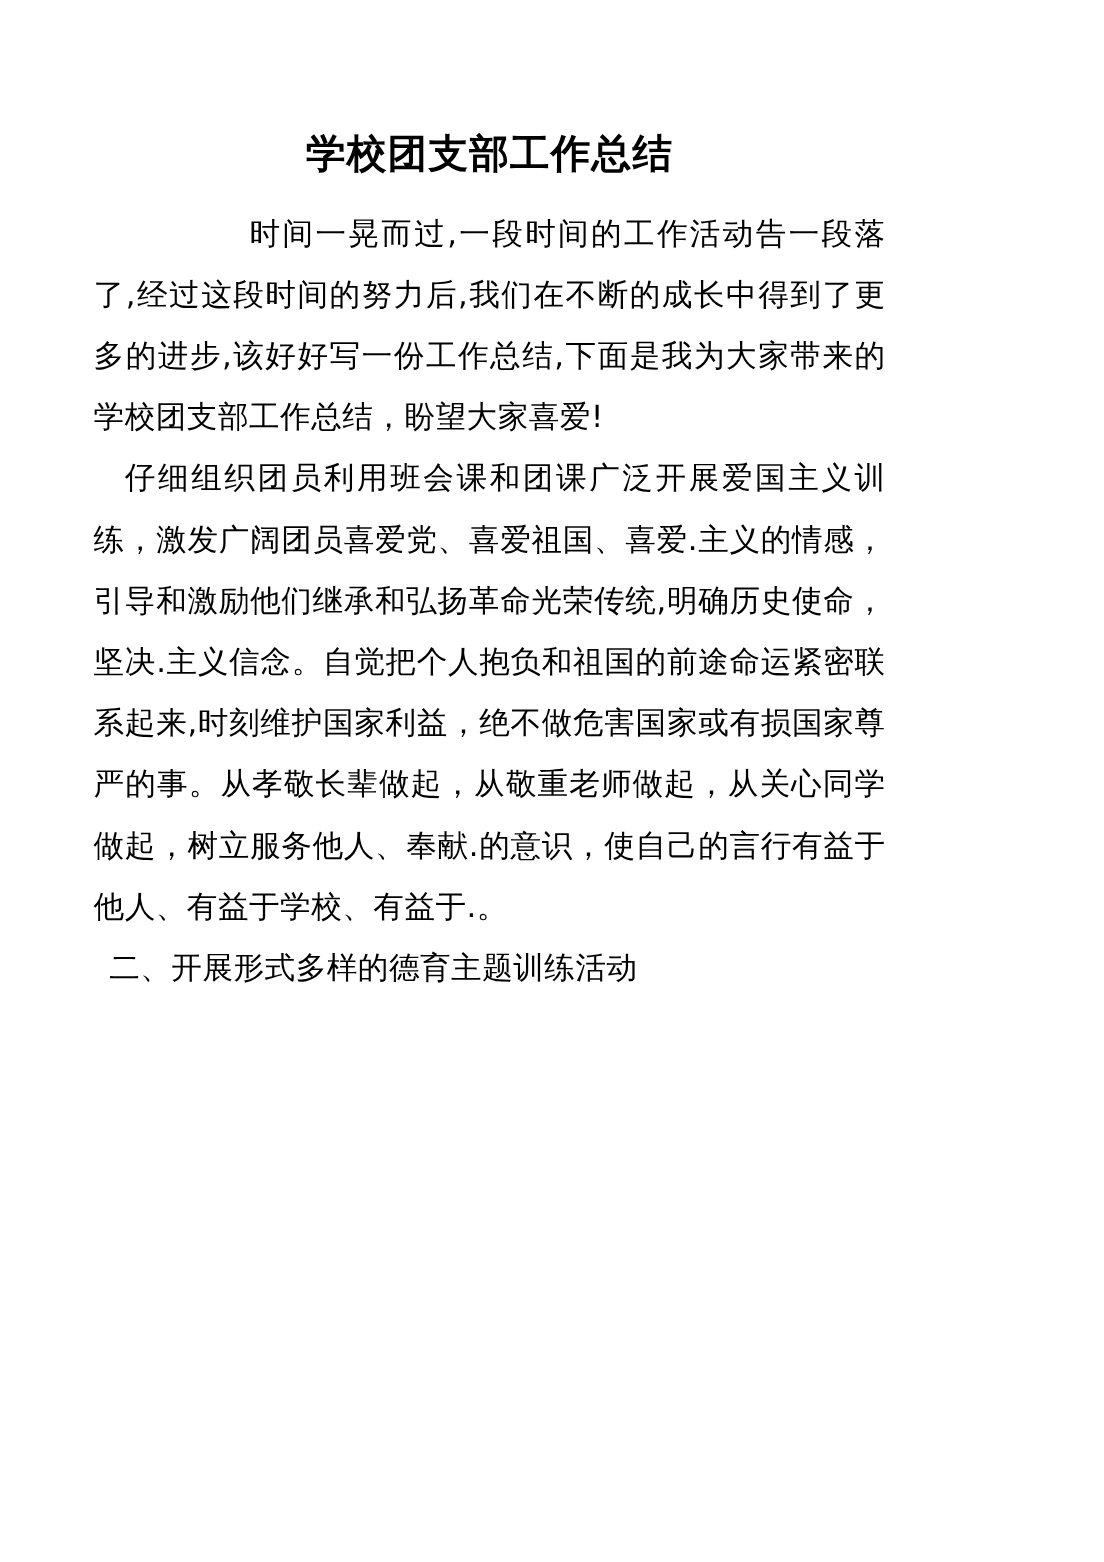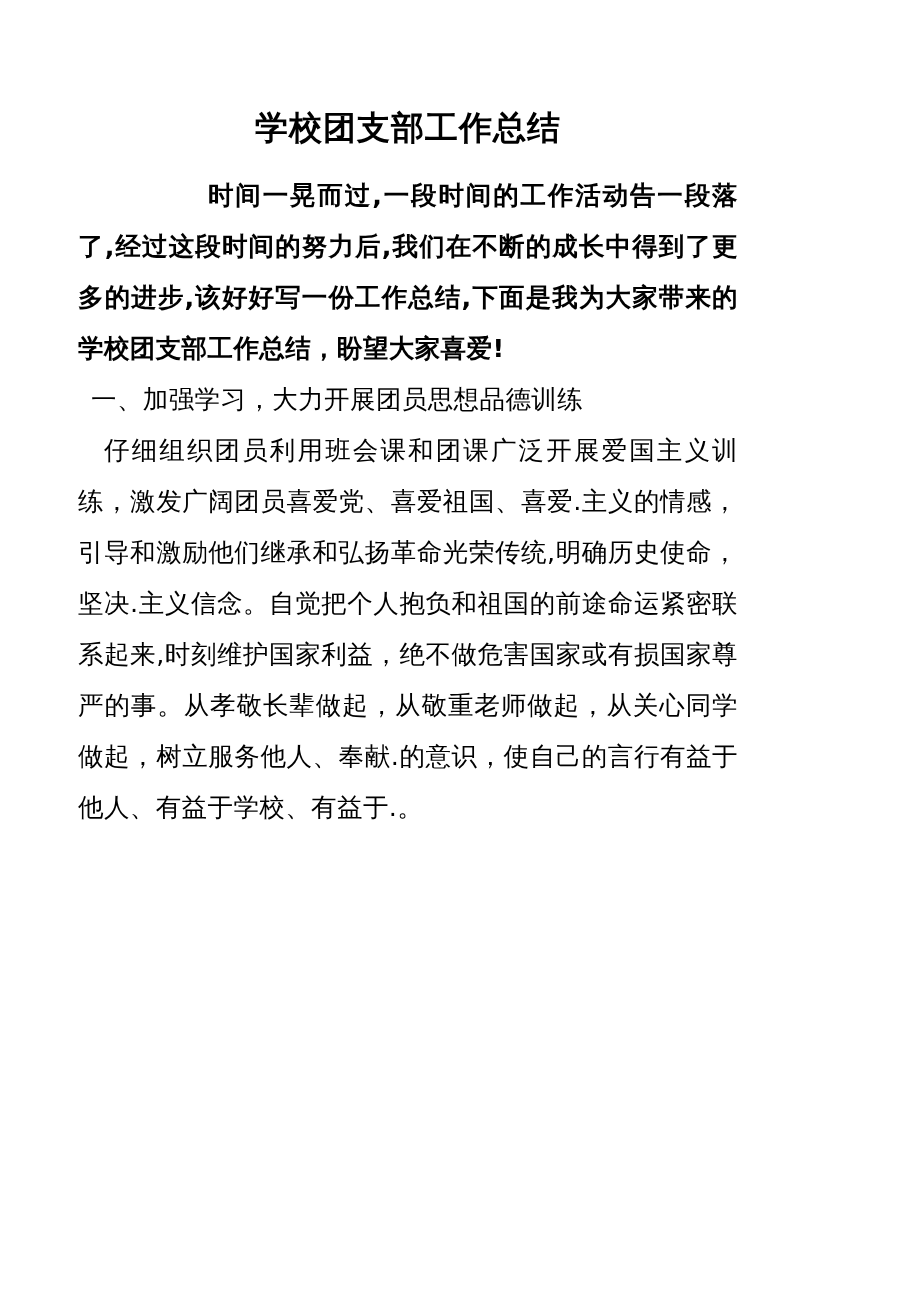--- a/index.html
+++ b/index.html
@@ -40,32 +40,31 @@
     font-size: 25.5px;
     line-height: 51px;
     text-align: justify;
     text-justify: inter-ideograph;
     letter-spacing: 0.4px;
     font-family: "DejaVu Sans", sans-serif;
     font-weight: 400;
   }
   p.indent-lead {
     text-indent: 130px;
-    font-weight: bold;
   }
   p.indent-1 {
     text-indent: 26px;
   }
   p.indent-half {
     text-indent: 13px;
   }
 </style>
 </head>
 <body>
 
 <div class="page">
   <h1 class="doc-title">学校团支部工作总结</h1>
   <div class="body-text">
     <p class="para indent-lead">时间一晃而过,一段时间的工作活动告一段落了,经过这段时间的努力后,我们在不断的成长中得到了更多的进步,该好好写一份工作总结,下面是我为大家带来的学校团支部工作总结，盼望大家喜爱!</p>
-    <p class="para indent-half">一、加强学习，大力开展团员思想品德训练</p>
     <p class="para indent-1">仔细组织团员利用班会课和团课广泛开展爱国主义训练，激发广阔团员喜爱党、喜爱祖国、喜爱.主义的情感，引导和激励他们继承和弘扬革命光荣传统,明确历史使命，坚决.主义信念。自觉把个人抱负和祖国的前途命运紧密联系起来,时刻维护国家利益，绝不做危害国家或有损国家尊严的事。从孝敬长辈做起，从敬重老师做起，从关心同学做起，树立服务他人、奉献.的意识，使自己的言行有益于他人、有益于学校、有益于.。</p>
+    <p class="para indent-half">二、开展形式多样的德育主题训练活动</p>
   </div>
 </div>
 
 </body></html>

